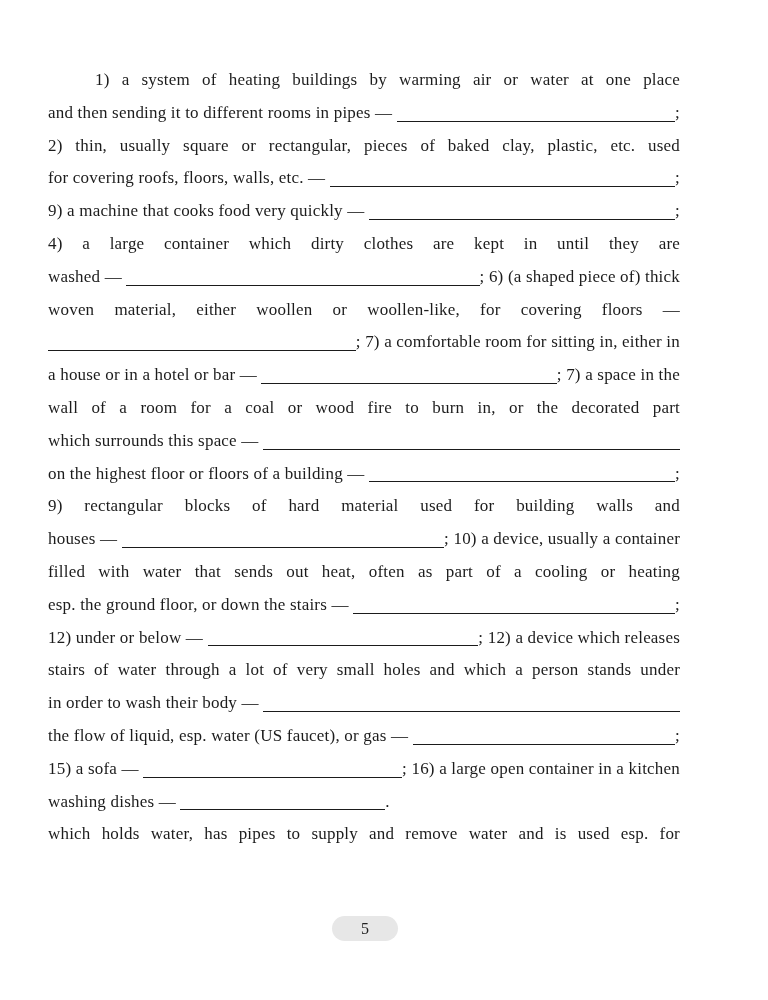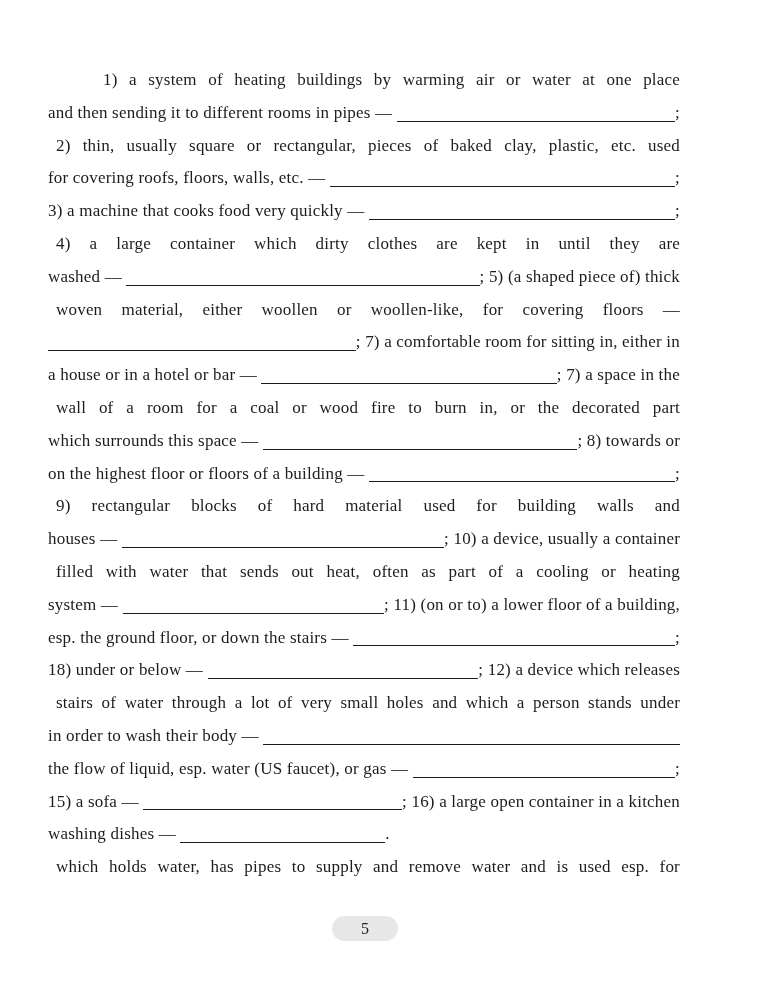--- a/index.html
+++ b/index.html
@@ -19,21 +19,20 @@
   .line {
     height: 32.8px;
     line-height: 32.8px;
     font-size: 17px;
     letter-spacing: 0.2px;
     text-align: center;
   }
   .line.justify {
     text-align: justify;
     text-align-last: justify;
-    margin-left: 8px;
   }
   .line.indent { text-indent: 47px; }
   .line.flex, .line.left { display: flex; }
   .line.flex .seg, .line.left .seg { white-space: pre; }
   .blank {
     flex: 1 1 auto;
     min-width: 60px;
     align-self: stretch;
     border-bottom: 1.6px solid #1b1b1b;
     margin-bottom: 8px;
@@ -61,70 +60,64 @@
       <span class="blank"></span>
       <span class="seg">;</span>
     </div>
     <div class="line justify"><span class="seg">2) thin, usually square or rectangular, pieces of baked clay, plastic, etc. used</span></div>
     <div class="line flex">
       <span class="seg">for covering roofs, floors, walls, etc. — </span>
       <span class="blank"></span>
       <span class="seg">;</span>
     </div>
     <div class="line flex">
-      <span class="seg">3) a machine that cooks food very quickly — </span>
+      <span class="seg">9) a machine that cooks food very quickly — </span>
       <span class="blank"></span>
       <span class="seg">;</span>
     </div>
     <div class="line justify"><span class="seg">4) a large container which dirty clothes are kept in until they are</span></div>
     <div class="line flex">
       <span class="seg">washed — </span>
       <span class="blank"></span>
-      <span class="seg">; 5) (a shaped piece of) thick</span>
+      <span class="seg">; 6) (a shaped piece of) thick</span>
     </div>
     <div class="line justify"><span class="seg">woven material, either woollen or woollen-like, for covering floors —</span></div>
     <div class="line flex">
       <span class="blank"></span>
       <span class="seg">; 7) a comfortable room for sitting in, either in</span>
     </div>
     <div class="line flex">
       <span class="seg">a house or in a hotel or bar — </span>
       <span class="blank"></span>
       <span class="seg">; 7) a space in the</span>
     </div>
     <div class="line justify"><span class="seg">wall of a room for a coal or wood fire to burn in, or the decorated part</span></div>
     <div class="line flex">
       <span class="seg">which surrounds this space — </span>
       <span class="blank"></span>
-      <span class="seg">; 8) towards or</span>
     </div>
     <div class="line flex">
       <span class="seg">on the highest floor or floors of a building — </span>
       <span class="blank"></span>
       <span class="seg">;</span>
     </div>
     <div class="line justify"><span class="seg">9) rectangular blocks of hard material used for building walls and</span></div>
     <div class="line flex">
       <span class="seg">houses — </span>
       <span class="blank"></span>
       <span class="seg">; 10) a device, usually a container</span>
     </div>
     <div class="line justify"><span class="seg">filled with water that sends out heat, often as part of a cooling or heating</span></div>
     <div class="line flex">
-      <span class="seg">system — </span>
-      <span class="blank"></span>
-      <span class="seg">; 11) (on or to) a lower floor of a building,</span>
-    </div>
-    <div class="line flex">
       <span class="seg">esp. the ground floor, or down the stairs — </span>
       <span class="blank"></span>
       <span class="seg">;</span>
     </div>
     <div class="line flex">
-      <span class="seg">18) under or below — </span>
+      <span class="seg">12) under or below — </span>
       <span class="blank"></span>
       <span class="seg">; 12) a device which releases</span>
     </div>
     <div class="line justify"><span class="seg">stairs of water through a lot of very small holes and which a person stands under</span></div>
     <div class="line flex">
       <span class="seg">in order to wash their body — </span>
       <span class="blank"></span>
     </div>
     <div class="line flex">
       <span class="seg">the flow of liquid, esp. water (US faucet), or gas — </span>

